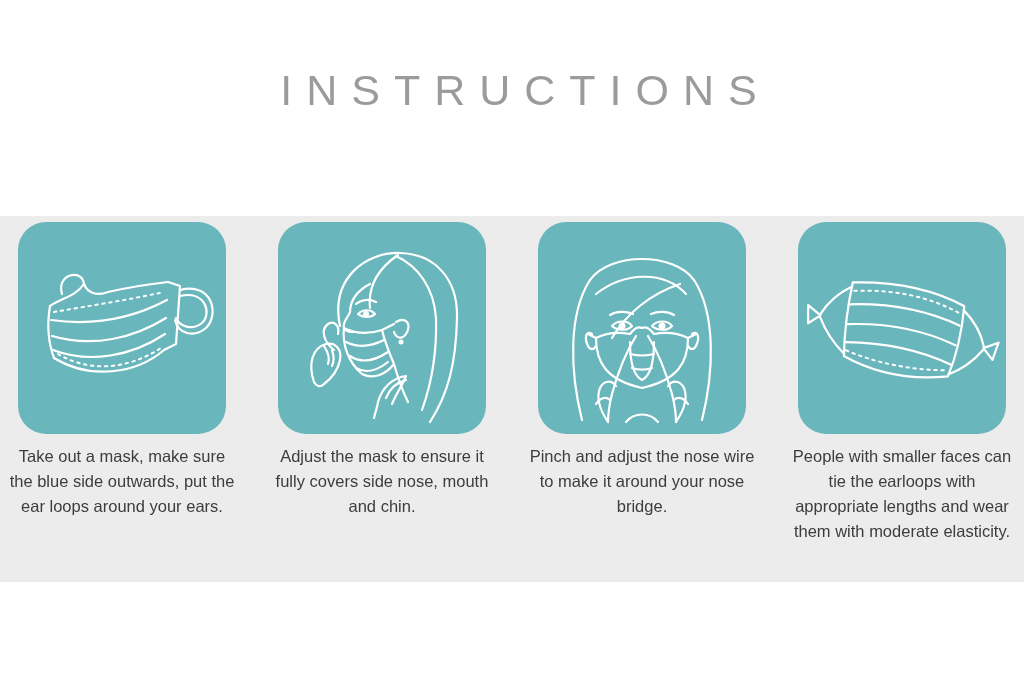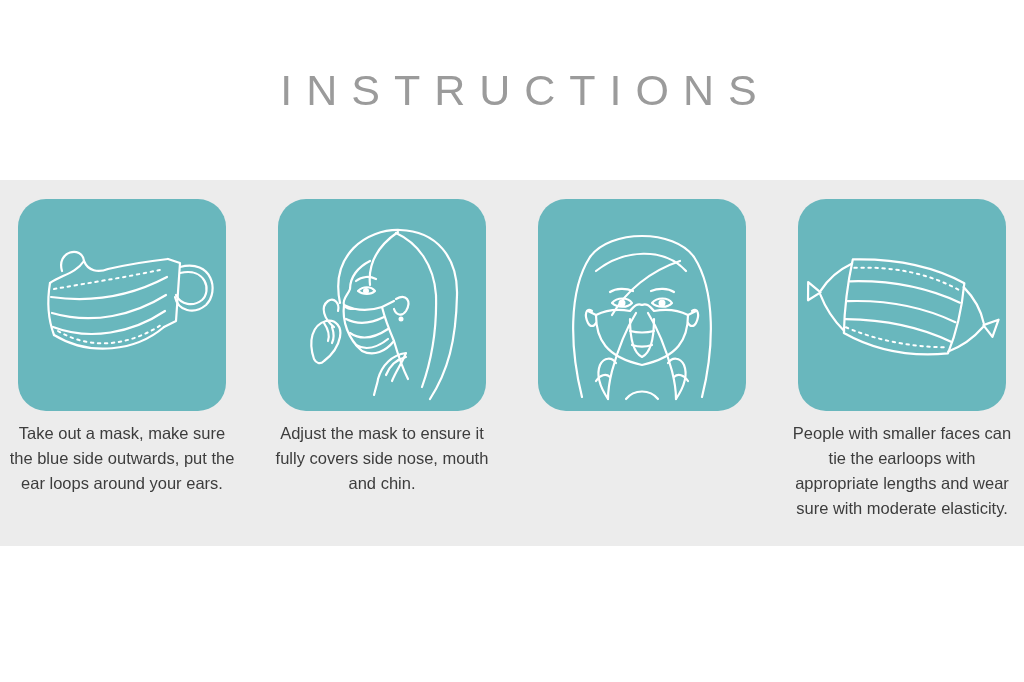--- a/index.html
+++ b/index.html
@@ -29,22 +29,23 @@
     text-indent: 14px;
     color: var(--title_color, #9b9b9b);
   }
 
   .band {
     height: 366px;
     background: var(--band_bg, #ececec);
     display: flex;
     justify-content: center;
     gap: 24px;
-    padding-top: 19px;
+    padding-top: 6px;
     box-sizing: border-box;
+    margin-top: 36px;
   }
   .step {
     width: 236px;
     display: flex;
     flex-direction: column;
     align-items: center;
   }
   .tile {
     width: 208px;
     height: 212px;
@@ -161,20 +162,23 @@
           <path d="M94,146 C100,148 108,148 114,146"></path>
           <path d="M98,114 C88,130 80,150 74,172 C72,180 70,190 70,200"></path>
           <path d="M110,114 C120,130 128,150 134,172 C136,180 138,190 138,200"></path>
           <path d="M70,200 C62,188 58,176 62,166 C66,158 74,158 78,164"></path>
           <path d="M58,182 C62,176 68,174 72,178"></path>
           <path d="M138,200 C146,188 150,176 146,166 C142,158 134,158 130,164"></path>
           <path d="M150,182 C146,176 140,174 136,178"></path>
           <path d="M88,200 C96,190 112,190 120,200"></path>
         </svg>
       </div>
+      <p class="caption">Pinch and adjust the nose wire
+to make it around your nose
+bridge.</p>
     </div>
 
     <div class="step">
       <div class="tile">
         <svg class="art" viewBox="0 0 208 212" aria-hidden="true">
           <g transform="translate(106,104) rotate(10)">
             <path d="M-58,-34 C-18,-42 20,-42 56,-30 C58,-4 57,20 52,42 C16,52 -20,52 -54,40 C-58,14 -59,-10 -58,-34 Z"></path>
             <path d="M-57,-12 C-18,-20 18,-20 55,-10"></path>
             <path d="M-56,8 C-18,0 18,0 54,10"></path>
             <path d="M-55,26 C-18,20 18,20 53,30"></path>
@@ -185,17 +189,17 @@
             <path d="M-84,4 L-98,-4 L-95,14 Z"></path>
             <path d="M56,-26 C70,-16 78,-4 82,6"></path>
             <path d="M52,40 C66,32 76,20 82,10"></path>
             <path d="M82,8 L96,0 L93,18 Z"></path>
           </g>
         </svg>
       </div>
       <p class="caption">People with smaller faces can
 tie the earloops with
 appropriate lengths and wear
-sure with moderate elasticity.</p>
+them with moderate elasticity.</p>
     </div>
 
   </section>
 </div>
 
 </body></html>

